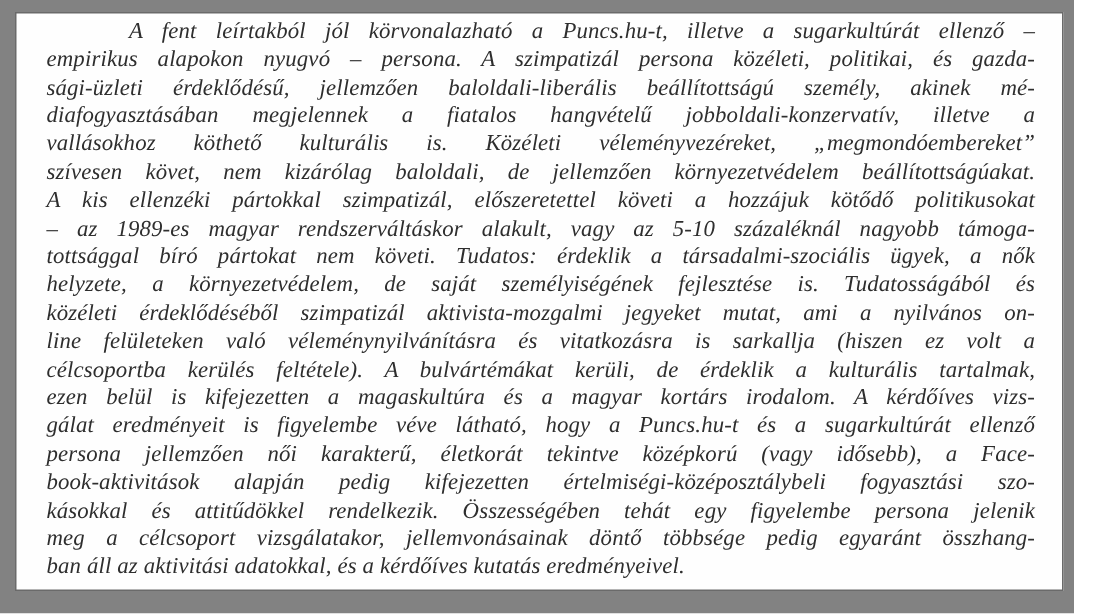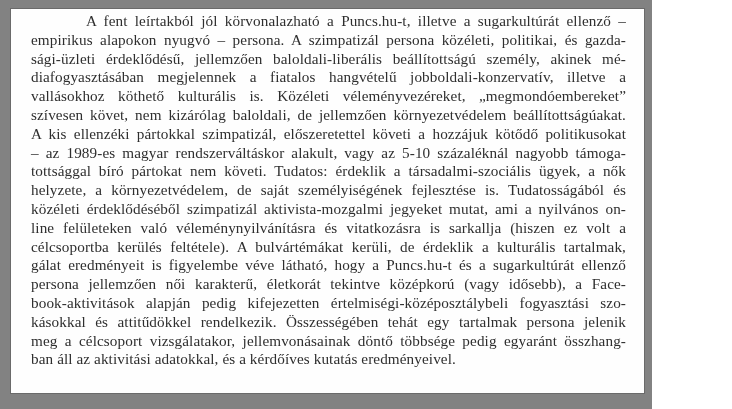--- a/index.html
+++ b/index.html
@@ -8,23 +8,24 @@
     --ink: #2e2e2e;
     --edge: #6a6a6a;
   }
   * { margin: 0; padding: 0; box-sizing: border-box; }
   html, body {
     width: 732px; height: 409px;
     font-family: "Liberation Serif", "DejaVu Serif", serif;
   }
   .scan-bg {
     position: relative;
-    width: 652px; height: 409px;
+    width: 716px; height: 409px;
     background: var(--bg);
     overflow: hidden;
+    font-style: italic;
   }
   .paper {
     position: absolute;
     left: 10px; top: 8px; right: 7px; bottom: 15px;
     background: var(--paper);
     border: 1px solid var(--edge);
     padding: 3px 18px 0 20px;
     overflow: hidden;
   }
   .paragraph {
@@ -53,21 +54,22 @@
         <div class="text-line">diafogyasztásában megjelennek a fiatalos hangvételű jobboldali-konzervatív, illetve a</div>
         <div class="text-line">vallásokhoz köthető kulturális is. Közéleti véleményvezéreket, „megmondóembereket”</div>
         <div class="text-line">szívesen követ, nem kizárólag baloldali, de jellemzően környezetvédelem beállítottságúakat.</div>
         <div class="text-line">A kis ellenzéki pártokkal szimpatizál, előszeretettel követi a hozzájuk kötődő politikusokat</div>
         <div class="text-line">– az 1989-es magyar rendszerváltáskor alakult, vagy az 5-10 százaléknál nagyobb támoga-</div>
         <div class="text-line">tottsággal bíró pártokat nem követi. Tudatos: érdeklik a társadalmi-szociális ügyek, a nők</div>
         <div class="text-line">helyzete, a környezetvédelem, de saját személyiségének fejlesztése is. Tudatosságából és</div>
         <div class="text-line">közéleti érdeklődéséből szimpatizál aktivista-mozgalmi jegyeket mutat, ami a nyilvános on-</div>
         <div class="text-line">line felületeken való véleménynyilvánításra és vitatkozásra is sarkallja (hiszen ez volt a</div>
         <div class="text-line">célcsoportba kerülés feltétele). A bulvártémákat kerüli, de érdeklik a kulturális tartalmak,</div>
+        <div class="text-line">ezen belül is kifejezetten a magaskultúra és a magyar kortárs irodalom. A kérdőíves vizs-</div>
         <div class="text-line">gálat eredményeit is figyelembe véve látható, hogy a Puncs.hu-t és a sugarkultúrát ellenző</div>
         <div class="text-line">persona jellemzően női karakterű, életkorát tekintve középkorú (vagy idősebb), a Face-</div>
         <div class="text-line">book-aktivitások alapján pedig kifejezetten értelmiségi-középosztálybeli fogyasztási szo-</div>
-        <div class="text-line">kásokkal és attitűdökkel rendelkezik. Összességében tehát egy tartalmak persona jelenik</div>
+        <div class="text-line">kásokkal és attitűdökkel rendelkezik. Összességében tehát egy figyelembe persona jelenik</div>
         <div class="text-line">meg a célcsoport vizsgálatakor, jellemvonásainak döntő többsége pedig egyaránt összhang-</div>
         <div class="text-line last-line">ban áll az aktivitási adatokkal, és a kérdőíves kutatás eredményeivel.</div>
       </div>
   </div>
 </div>
 
 </body></html>

